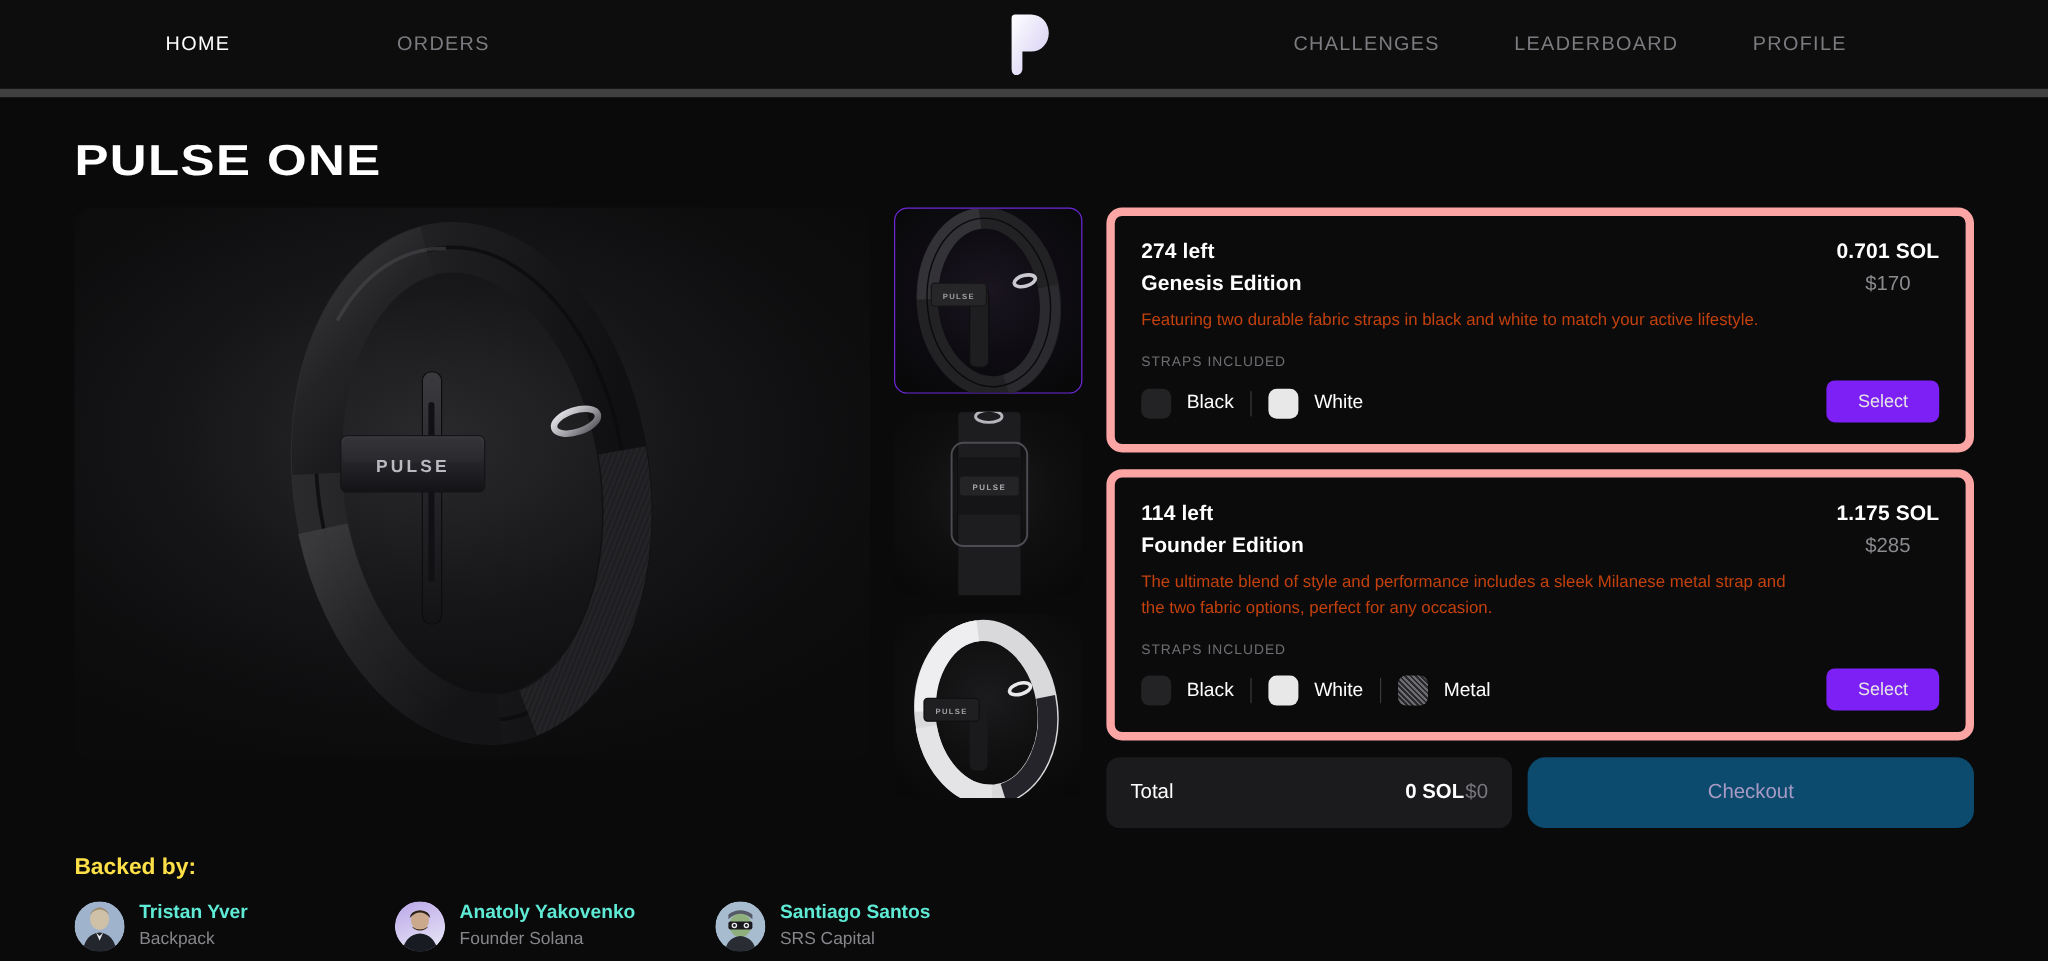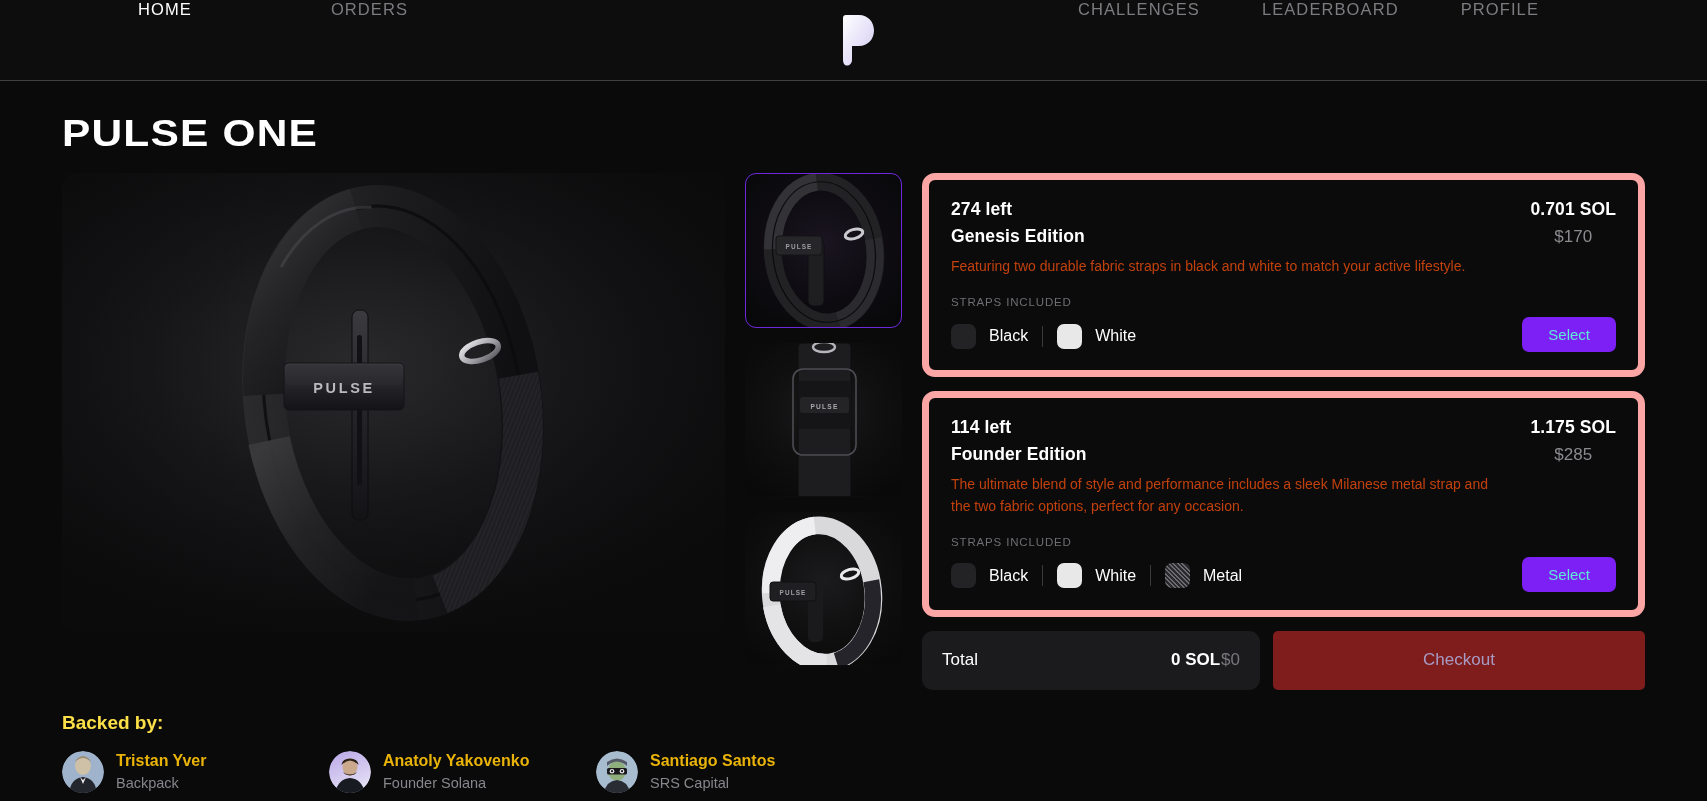--- a/index.html
+++ b/index.html
@@ -10,23 +10,23 @@
     overflow: hidden;
     color: #fff;
     -webkit-font-smoothing: antialiased;
   }
 
   
   .nav {
     height: 81px;
     width: 100%;
     background: #0d0d0e;
-    border-bottom: 1px solid #404040;
-    display: flex;
-    align-items: flex-start;
+    border-bottom: 7px solid #404040;
+    display: flex;
+    align-items: center;
     position: relative;
   }
   .nav-group {
     display: flex;
     align-items: center;
   }
   .nav-left { margin-left: 138px; gap: 139px; }
   .nav-right { gap: 62px; margin-left: auto; margin-right: 168px; }
   .nav-item {
     font-size: 16.5px;
@@ -194,21 +194,21 @@
   .divider {
     width: 1px; height: 21px;
     background: #3a3a3e;
     margin: 0 14px;
   }
   .select-btn {
     position: absolute;
     right: 22px;
     bottom: 18px;
     background: #7c20f5;
-    color: #5eead4;
+    color: #e5e5e5;
     border: none;
     border-radius: 7px;
     font-size: 15px;
     font-weight: 400;
     padding: 9px 26px;
     cursor: pointer;
     font-family: "Liberation Sans", sans-serif;
   }
 
   
@@ -227,23 +227,23 @@
     align-items: center;
     justify-content: space-between;
     padding: 0 20px;
   }
   .total-label { font-size: 17px; color: #ffffff; font-weight: 400; }
   .total-vals { display: flex; align-items: baseline; gap: 1px; }
   .total-sol { font-size: 17px; font-weight: 700; color: #ffffff; }
   .total-usd { font-size: 17px; color: #77777c; }
   .checkout-btn {
     flex: 1 1 auto;
-    background: #7f1d1d;
+    background: #0c4a6e;
     border: none;
-    border-radius: 5px;
+    border-radius: 15px;
     height: 59px;
     color: #a79bc4;
     font-size: 17px;
     cursor: pointer;
     font-family: "Liberation Sans", sans-serif;
   }
 
   
   .backed {
     margin-top: 22px;
@@ -260,21 +260,21 @@
     align-items: center;
     gap: 12px;
     width: 267px;
   }
   .avatar {
     width: 42px; height: 42px;
     border-radius: 50%;
     flex: 0 0 auto;
     overflow: hidden;
   }
-  .backer-name { font-size: 16px; font-weight: 700; color: #eab308; line-height: 1.35; }
+  .backer-name { font-size: 16px; font-weight: 700; color: #5eead4; line-height: 1.35; }
   .backer-org { font-size: 14.5px; color: #86868b; line-height: 1.45; margin-top: 2px; }
 </style>
 </head>
 <body>
 
 <div class="nav">
   <div class="nav-group nav-left">
     <div class="nav-item active">HOME</div>
     <div class="nav-item">ORDERS</div>
   </div>

